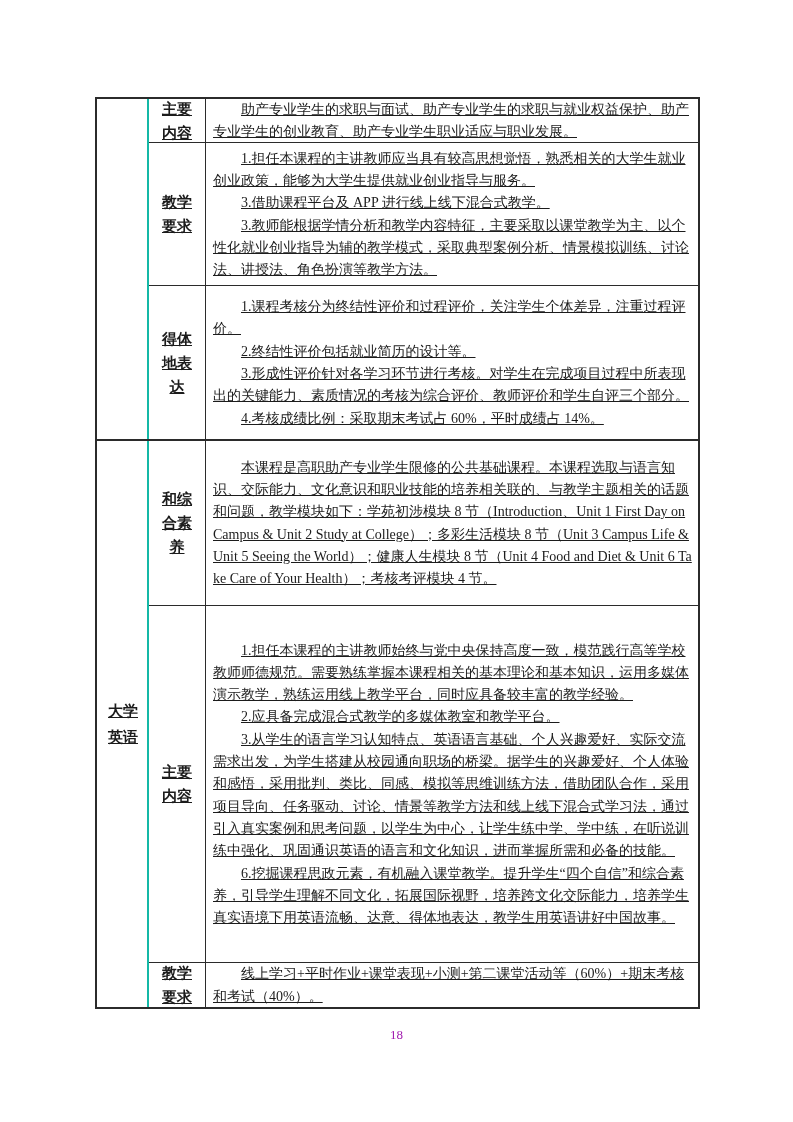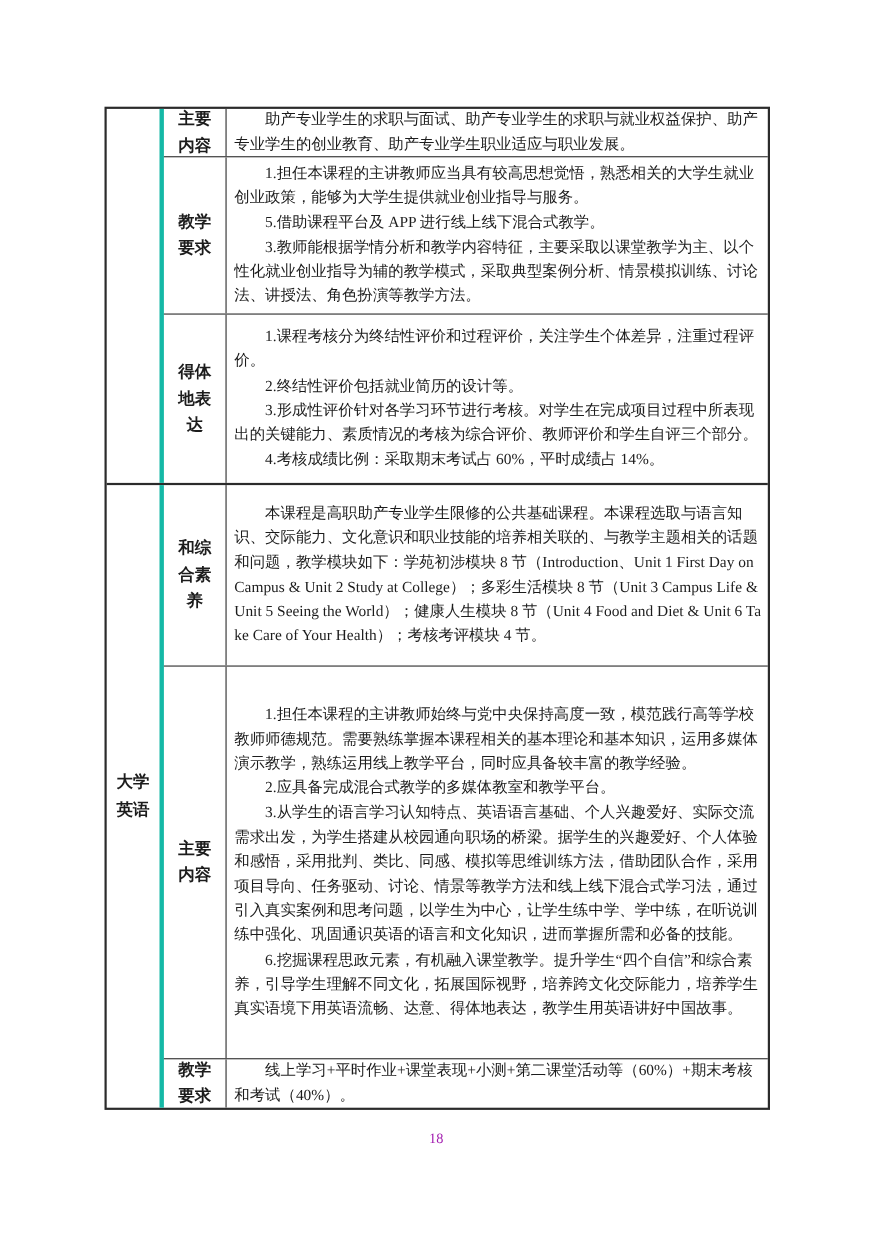--- a/index.html
+++ b/index.html
@@ -10,28 +10,29 @@
     font-family: "Liberation Serif", "DejaVu Serif", serif;
     color: #1c1c1c;
   }
   .page { position: absolute; inset: 0; background: #fff; }
 
   .doc-table {
     position: absolute;
     left: 95px; top: 97px;
     width: 605px;
     border: 2px solid #2b2b2b;
+    text-decoration: underline;
   }
   .tsection { display: flex; align-items: stretch; }
   .tsection.second { border-top: 2px solid #2b2b2b; }
 
   .course-col {
     width: 52px;
     flex: 0 0 52px;
-    border-right: 4px solid #14b8a6;
+    border-right: 2px solid #14b8a6;
     display: flex; align-items: center; justify-content: center;
     text-align: right;
     font-weight: bold;
     font-size: 15px;
     line-height: 26px;
     padding: 0 9px;
     word-break: break-all;
   }
 
   .rows-col { flex: 1 1 auto; min-width: 0; display: flex; flex-direction: column; }
@@ -93,21 +94,21 @@
           <div class="label-cell">主要内容</div>
           <div class="content-cell">
             <p>助产专业学生的求职与面试、助产专业学生的求职与就业权益保护、助产专业学生的创业教育、助产专业学生职业适应与职业发展。</p>
           </div>
         </div>
 
         <div class="trow h-r1a">
           <div class="label-cell">教学要求</div>
           <div class="content-cell">
             <p>1.担任本课程的主讲教师应当具有较高思想觉悟，熟悉相关的大学生就业创业政策，能够为大学生提供就业创业指导与服务。</p>
-            <p>5.借助课程平台及 APP 进行线上线下混合式教学。</p>
+            <p>3.借助课程平台及 APP 进行线上线下混合式教学。</p>
             <p>3.教师能根据学情分析和教学内容特征，主要采取以课堂教学为主、以个性化就业创业指导为辅的教学模式，采取典型案例分析、情景模拟训练、讨论法、讲授法、角色扮演等教学方法。</p>
           </div>
         </div>
 
         <div class="trow h-r2a">
           <div class="label-cell">得体地表达</div>
           <div class="content-cell">
             <p>1.课程考核分为终结性评价和过程评价，关注学生个体差异，注重过程评价。</p>
             <p>2.终结性评价包括就业简历的设计等。</p>
             <p>3.形成性评价针对各学习环节进行考核。对学生在完成项目过程中所表现出的关键能力、素质情况的考核为综合评价、教师评价和学生自评三个部分。</p>

